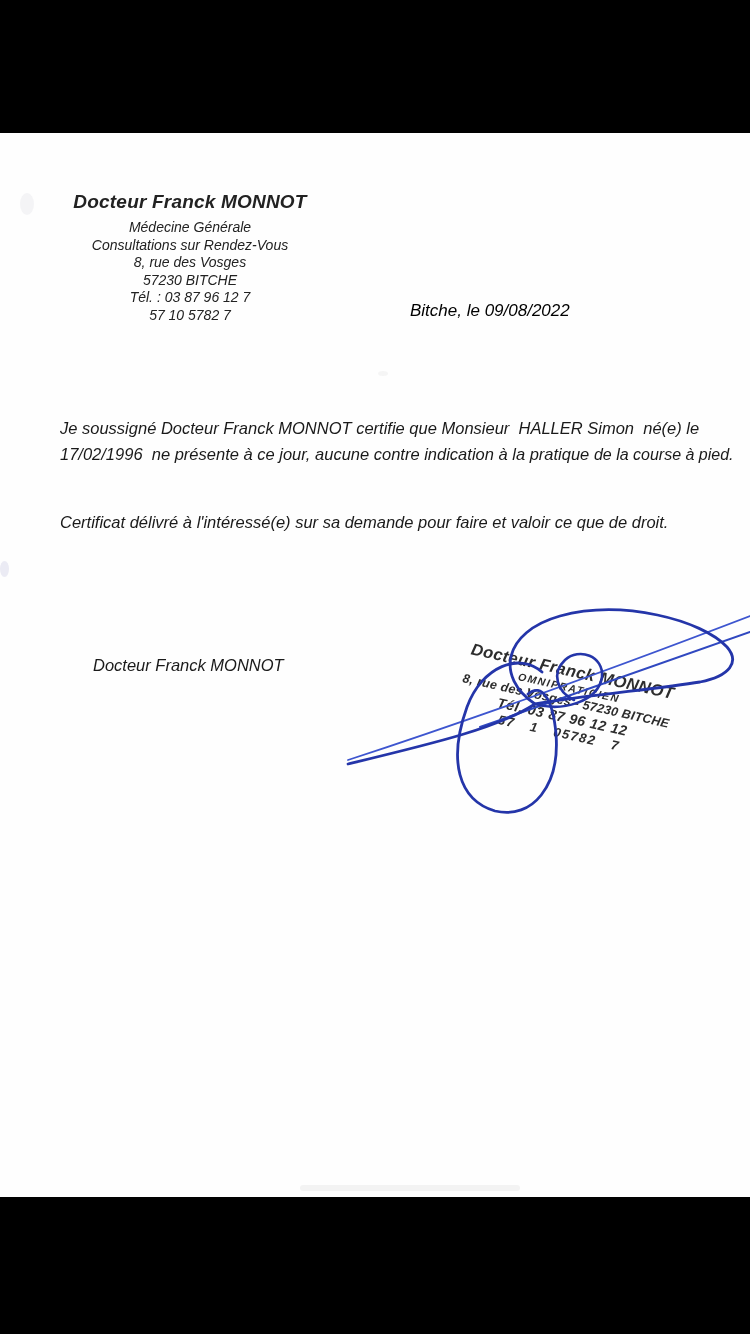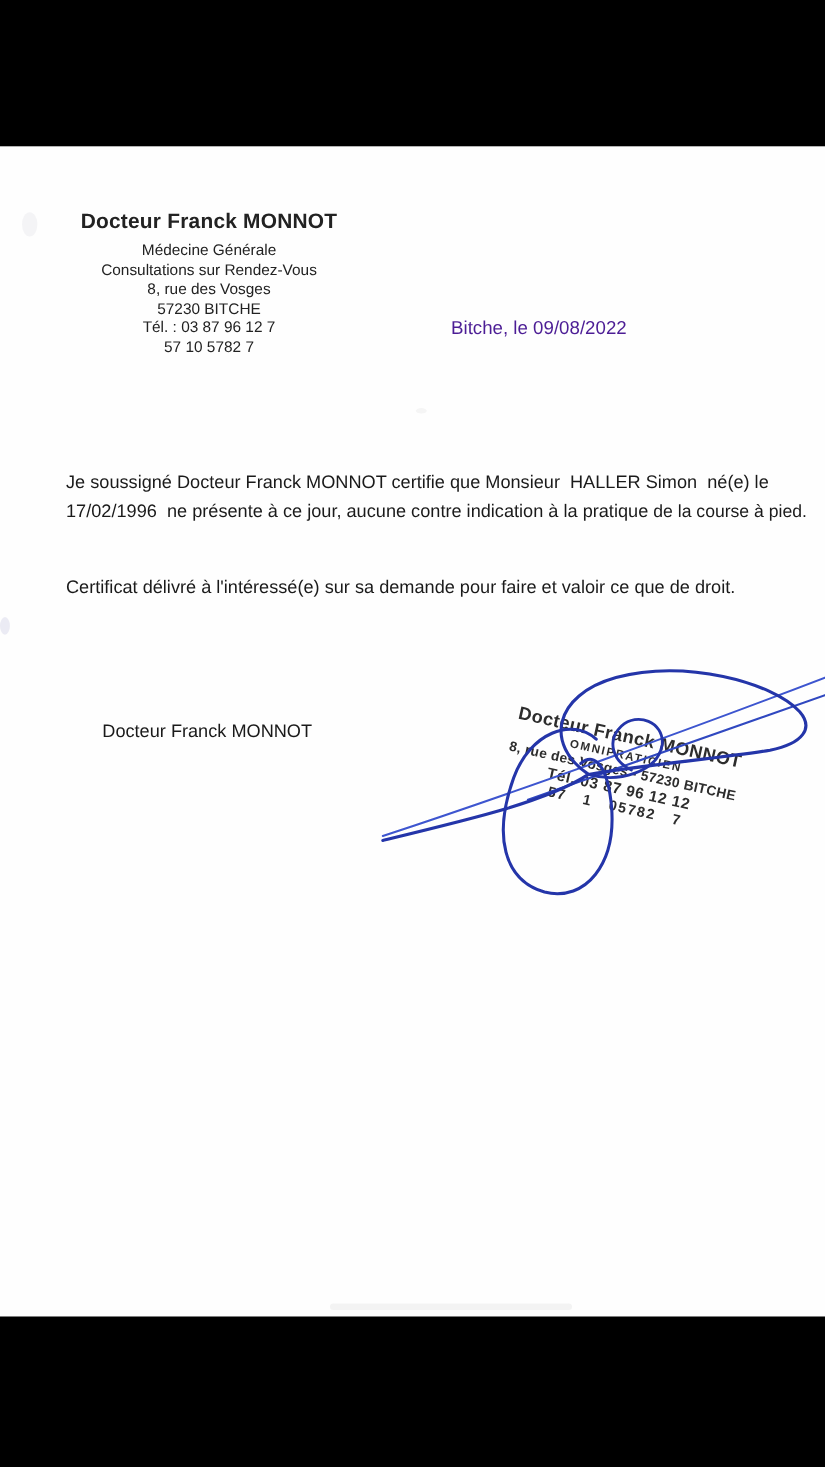--- a/index.html
+++ b/index.html
@@ -1,41 +1,41 @@
 <!DOCTYPE html>
 <html><head>
 <meta charset="utf-8">
 <style>
   html,body{margin:0;padding:0;background:#000;}
   .phone{
     position:relative;width:750px;height:1334px;background:#000;
-    overflow:hidden;font-family:"Liberation Sans", sans-serif;
+    overflow:hidden;font-family:"Liberation Sans", sans-serif;font-style:italic;
   }
   .letterbox{position:absolute;left:0;width:750px;background:#000;}
   .letterbox.top{top:0;height:133px;}
   .letterbox.bottom{top:1197px;height:137px;}
   .document{
     position:absolute;left:0;top:133px;width:750px;height:1064px;
     background:#fefefe;color:#1f1f1f;
   }
   .letterhead{
     position:absolute;left:40px;top:58px;width:300px;text-align:center;
     color:#222;
   }
   .letterhead .lh-name{font-size:19px;font-weight:bold;margin-bottom:6px;letter-spacing:.2px;}
   .letterhead .lh-line{font-size:14px;line-height:17.5px;text-align:center;}
   .letterhead .lh-email{font-size:13.5px;margin-top:4px;white-space:nowrap;}
   .dateline{
-    position:absolute;left:410px;top:156px;font-size:17px;color:#4c1d95;white-space:pre;
+    position:absolute;left:410px;top:168px;font-size:17px;color:#000000;white-space:pre;
   }
   .para{position:absolute;left:60px;color:#1a1a1a;}
   .para .line{white-space:pre;font-size:16.5px;line-height:26px;}
   .para .small-seg{font-size:16px;}
-  .para1{top:293px;width:680px;}
-  .para2{top:388px;width:680px;}
+  .para1{top:282px;width:680px;}
+  .para2{top:376px;width:680px;}
   .typed-name{
     position:absolute;left:93px;top:523px;font-size:16.5px;color:#1a1a1a;white-space:pre;
   }
   .stamp{
     position:absolute;left:436px;top:528px;width:260px;text-align:center;
     transform:rotate(12.5deg);transform-origin:50% 50%;
     color:#2d2d2d;font-weight:bold;
   }
   .stamp .st-l1{font-size:16.5px;letter-spacing:.4px;margin-bottom:1px;}
   .stamp .st-l2{font-size:10.5px;letter-spacing:1.6px;margin-bottom:1px;}

